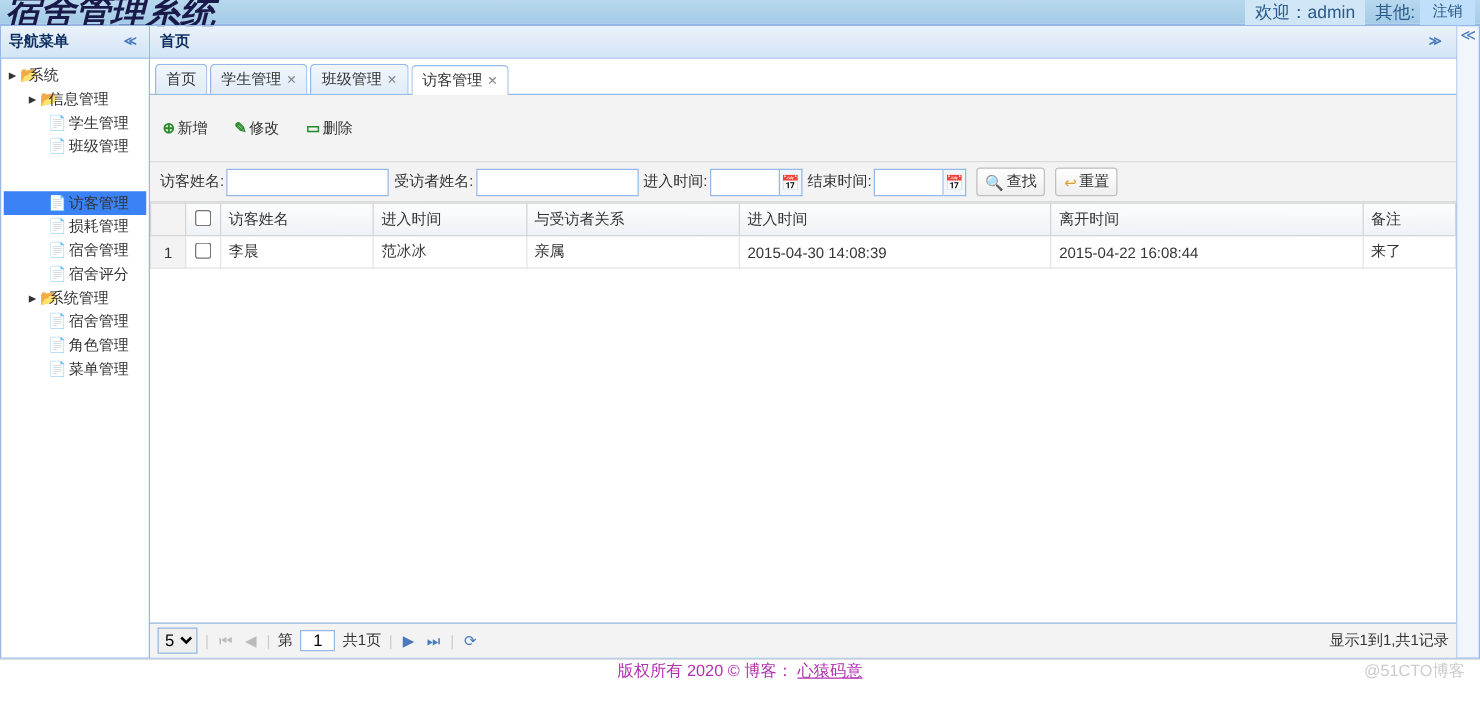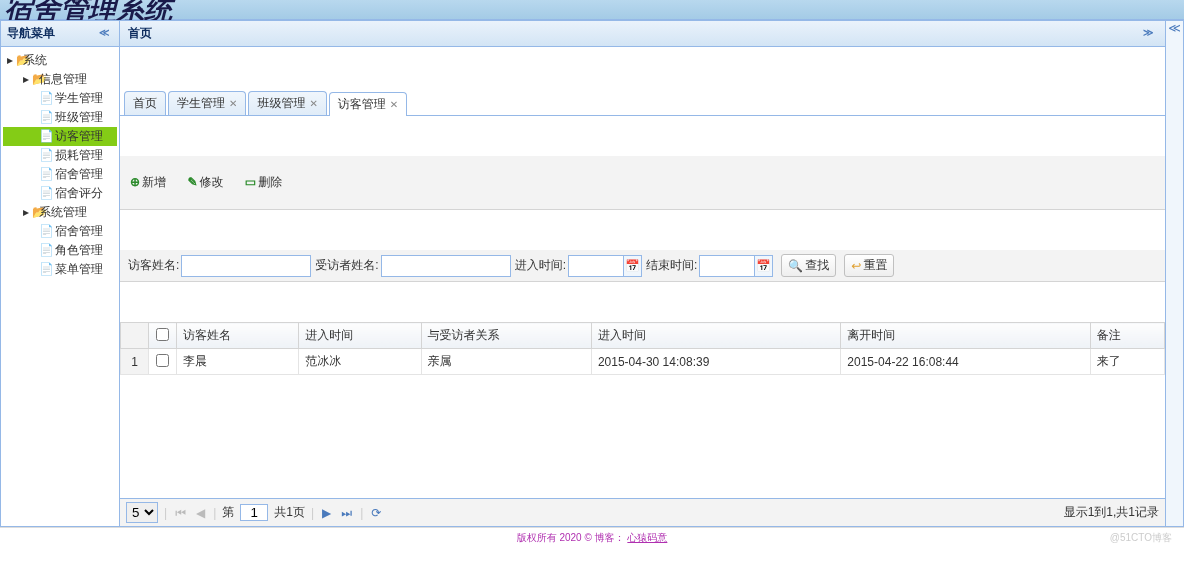--- a/index.html
+++ b/index.html
@@ -12,23 +12,23 @@
 .logout { background: #c0dffb; color: #2a5a8a; padding: 2px 10px; cursor: pointer; font-size: 12px; }
 .container { display: flex; height: calc(100vh - 58px); }
 .west { width: 120px; border: 1px solid #95b8e7; background: #fff; display: flex; flex-direction: column; }
 .panel-header { background: linear-gradient(to bottom, #eaf2fb, #d3e5f5); border-bottom: 1px solid #95b8e7; padding: 4px 6px; font-weight: bold; color: #0e2d5f; display: flex; justify-content: space-between; align-items: center; }
 .collapse-icon { width: 14px; height: 14px; cursor: pointer; color: #4a7abc; font-size: 10px; }
 .tree { padding: 4px 2px; flex: 1; overflow: auto; }
 .tree-node { white-space: nowrap; padding: 1px 0; cursor: pointer; }
 .tree-node.depth-0 { padding-left: 4px; }
 .tree-node.depth-1 { padding-left: 20px; }
 .tree-node.depth-2 { padding-left: 36px; }
-.tree-node.selected { background: #84cc16; }
+.tree-node.selected { background: #3b82f6; margin-top: 26px; }
 .tree-icon { display: inline-block; width: 14px; text-align: center; margin-right: 2px; }
-.center { flex: 1; border: 1px solid #95b8e7; border-left: none; display: flex; flex-direction: column; gap: 40px; }
+.center { flex: 1; border: 1px solid #95b8e7; border-left: none; display: flex; flex-direction: column; }
 .page-title { padding: 4px 8px; font-weight: bold; color: #0e2d5f; border-bottom: 1px solid #95b8e7; background: linear-gradient(to bottom, #eaf2fb, #d3e5f5); display: flex; justify-content: space-between; align-items: center;}
 .tabs { display: flex; padding: 4px 4px 0 4px; background: #fff; border-bottom: 1px solid #95b8e7; }
 .tab { padding: 3px 8px; border: 1px solid #95b8e7; border-bottom: none; margin-right: 2px; background: linear-gradient(to bottom, #f0f6fc, #e0ecf8); border-radius: 4px 4px 0 0; cursor: pointer; display: flex; align-items: center; gap: 4px; }
 .tab.active { background: #fff; position: relative; top: 1px; }
 .tab-close { color: #888; font-size: 10px; }
 .panel-title { background: linear-gradient(to bottom, #eaf2fb, #d3e5f5); padding: 4px 6px; border-bottom: 1px solid #95b8e7; display: flex; justify-content: space-between; align-items: center; }
 .check-icon { color: #4caf50; margin-right: 4px; }
 .panel-collapse { width: 16px; height: 16px; background: #a4cbe6; border-radius: 3px; text-align: center; line-height: 14px; color: #3a6a9a; cursor: pointer; }
 .toolbar { padding: 16px 6px; border-bottom: 1px solid #d4d4d4; background: #f3f3f3; }
 .tbtn { display: inline-block; margin-right: 10px; cursor: pointer; padding: 2px 4px; }
@@ -47,29 +47,34 @@
 .grid .num-col { width: 28px; text-align: center; background: #f3f3f3; }
 .grid .chk-col { width: 28px; text-align: center; }
 .pager { border-top: 1px solid #95b8e7; padding: 3px 6px; display: flex; justify-content: space-between; align-items: center; background: #f3f3f3; }
 .pager-left { display: flex; align-items: center; gap: 6px; }
 .pager select { border: 1px solid #95b8e7; padding: 1px; }
 .pg-btn { color: #4a7abc; cursor: pointer; padding: 0 2px; }
 .pg-btn.disabled { color: #bbb; cursor: default; }
 .pg-sep { color: #ccc; }
 .page-input { width: 28px; text-align: center; border: 1px solid #95b8e7; }
 .east-collapse { width: 18px; border: 1px solid #95b8e7; border-left: none; background: #f0f6fc; text-align: center; color: #4a7abc; cursor: pointer; }
-.footer { height: 20px; text-align: center; font-size: 10px; color: #999; border-top: 1px solid #ddd; line-height: 20px; display: flex; justify-content: center; align-items: flex-start; position: relative; }
+.footer { height: 20px; text-align: center; font-size: 13px; color: #999; border-top: 1px solid #ddd; line-height: 20px; display: flex; justify-content: center; align-items: flex-end; position: relative; }
 .footer a { color: #b030b0; text-decoration: underline; }
 .footer .watermark { position: absolute; right: 12px; color: #ccc; }
 </style>
 </head>
 <body>
 
 <div class="header">
   <div class="logo">宿舍管理系统</div>
+  <div class="header-right">
+    <span class="welcome-label">欢迎：admin</span>
+    <span class="other-label">其他:</span>
+    <span class="logout">注销</span>
+  </div>
 </div>
 
 <div class="container">
   <div class="west">
     <div class="panel-header">
       <span>导航菜单</span>
       <span class="collapse-icon">≪</span>
     </div>
     <div class="tree" id="nav-tree">
         <div class="tree-node depth-0"><span class="tree-icon">▸ 📂</span><span>系统</span></div>

